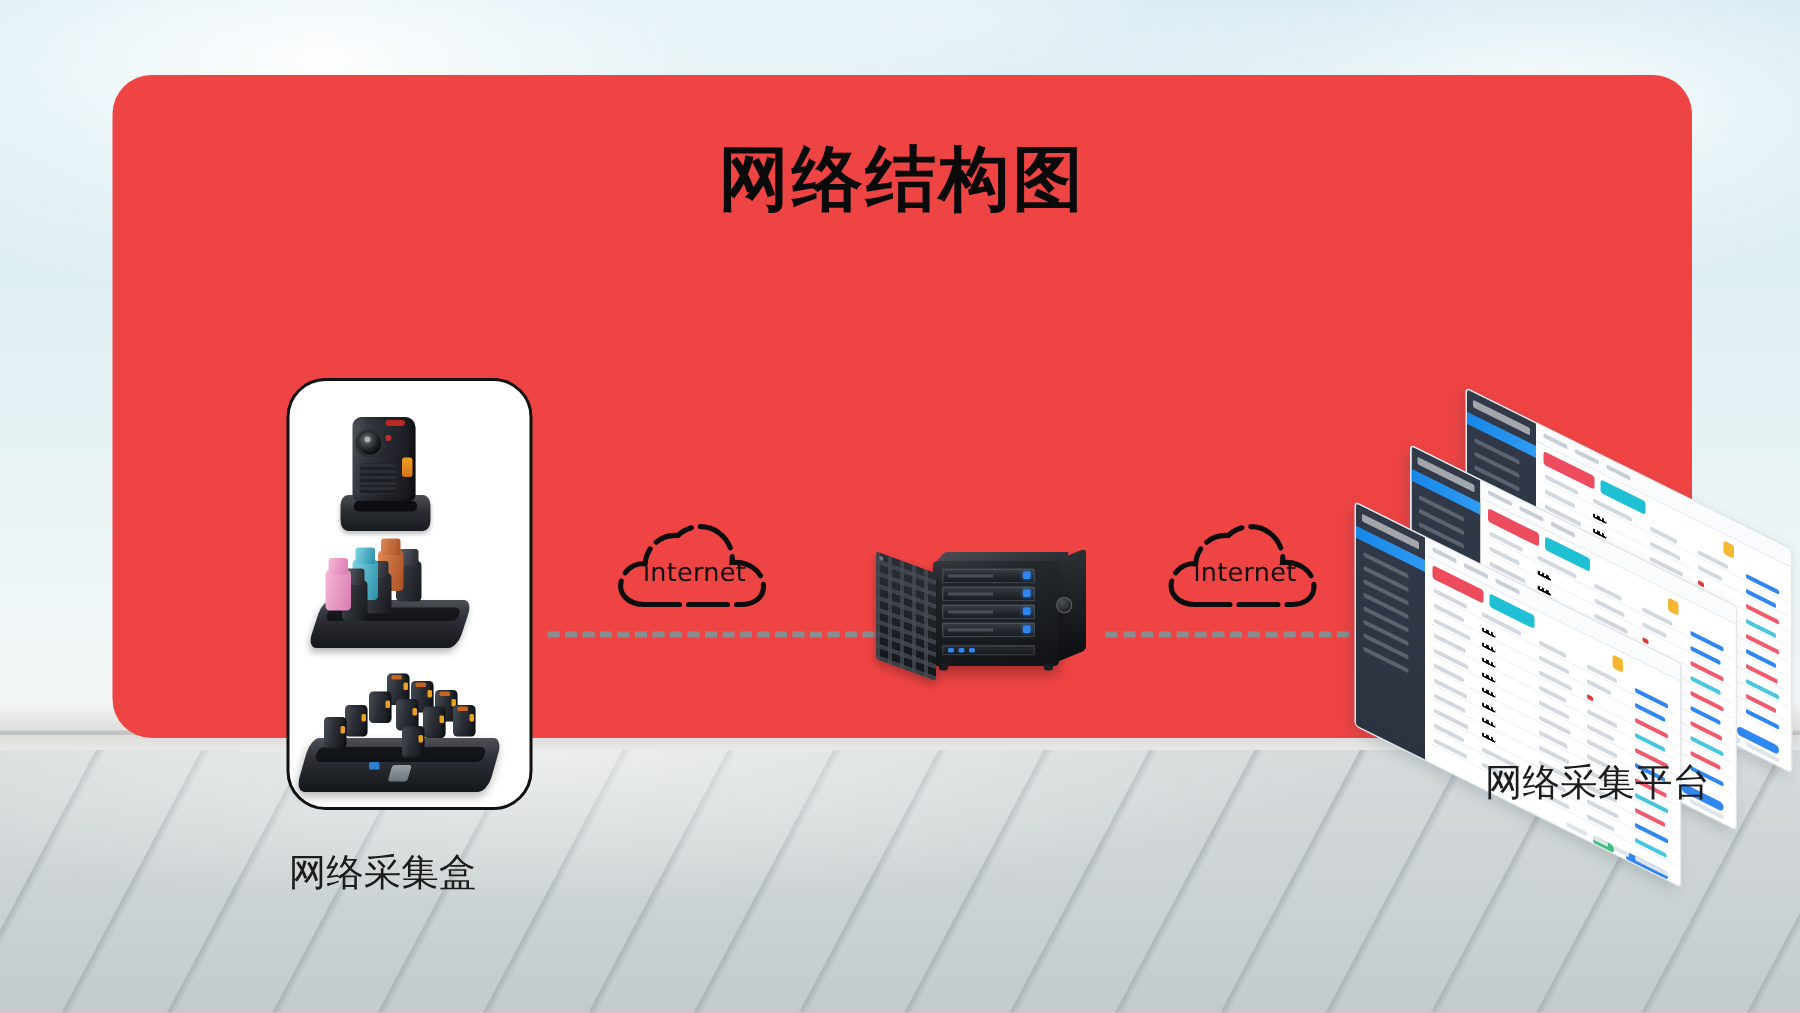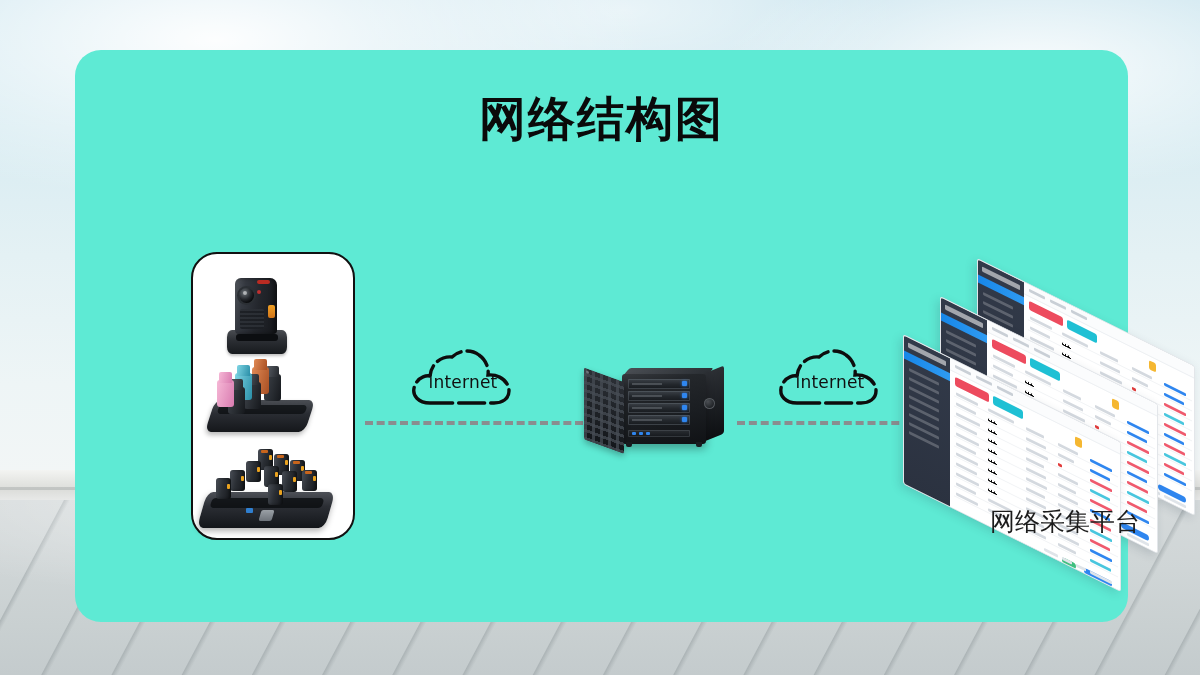--- a/index.html
+++ b/index.html
@@ -42,22 +42,22 @@
         rgba(150,158,160,.00) 62px),
       linear-gradient(180deg,#d5dadb 0%,#cfd5d6 40%,#c9d0d1 72%,#c4cbcd 100%);
   }
   .bg-floor-sheen{
     position:absolute; left:0; top:500px; width:1200px; height:175px;
     background:radial-gradient(ellipse 760px 150px at 30% 0%, rgba(255,255,255,.55) 0%, rgba(255,255,255,0) 70%);
   }
 
   
   .card {
-    position:absolute; left:75px; top:50px; width:1053px; height:572px;
-    background:#5eead4; border-radius:26px;
+    position:absolute; left:75px; top:50px; width:1053px; height:442px;
+    background:#ef4444; border-radius:26px;
   }
 
   
   .title {
     position:absolute; left:0; top:38px; width:1053px;
     text-align:center;
     font-size:47px; font-weight:bold; color:#0a0a0a;
     letter-spacing:2px;
     font-family:"DejaVu Sans","Liberation Sans",sans-serif;
   }
@@ -417,20 +417,21 @@
       <div class="d12-cam" style="left:80px; top:23px;"></div>
       <div class="d12-cam" style="left:62px; top:18px;"></div>
       <div class="d12-cam" style="left:44px; top:13px;"></div>
       <div class="d12-cam" style="left:28px; top:22px;"></div>
       <div class="d12-cam" style="left:14px; top:30px;"></div>
       <div class="d12-cam" style="left:66px; top:36px;"></div>
       <div class="d12-chip"></div>
       <div class="d12-plate"></div>
     </div>
 
+    <div class="node-label" id="label-box">网络采集盒</div>
 
     <div class="dashline" id="line-1"></div>
 
     <div class="cloud" id="cloud-1">
       <svg width="110" height="66" viewBox="0 0 110 66">
         <path d="M22 57 C9 57 3 48 7 39 C10 32 17 29 22 30 C23 18 33 10 44 11 C51 4 63 3 71 9 C78 14 81 22 80 29 C92 28 101 36 101 45 C101 53 94 57 86 57 Z" fill="none" stroke="#0d0d0d" stroke-width="3.4" stroke-linecap="round" stroke-dasharray="26 6"></path>
       </svg>
       <div class="ctext">internet</div>
     </div>
 

